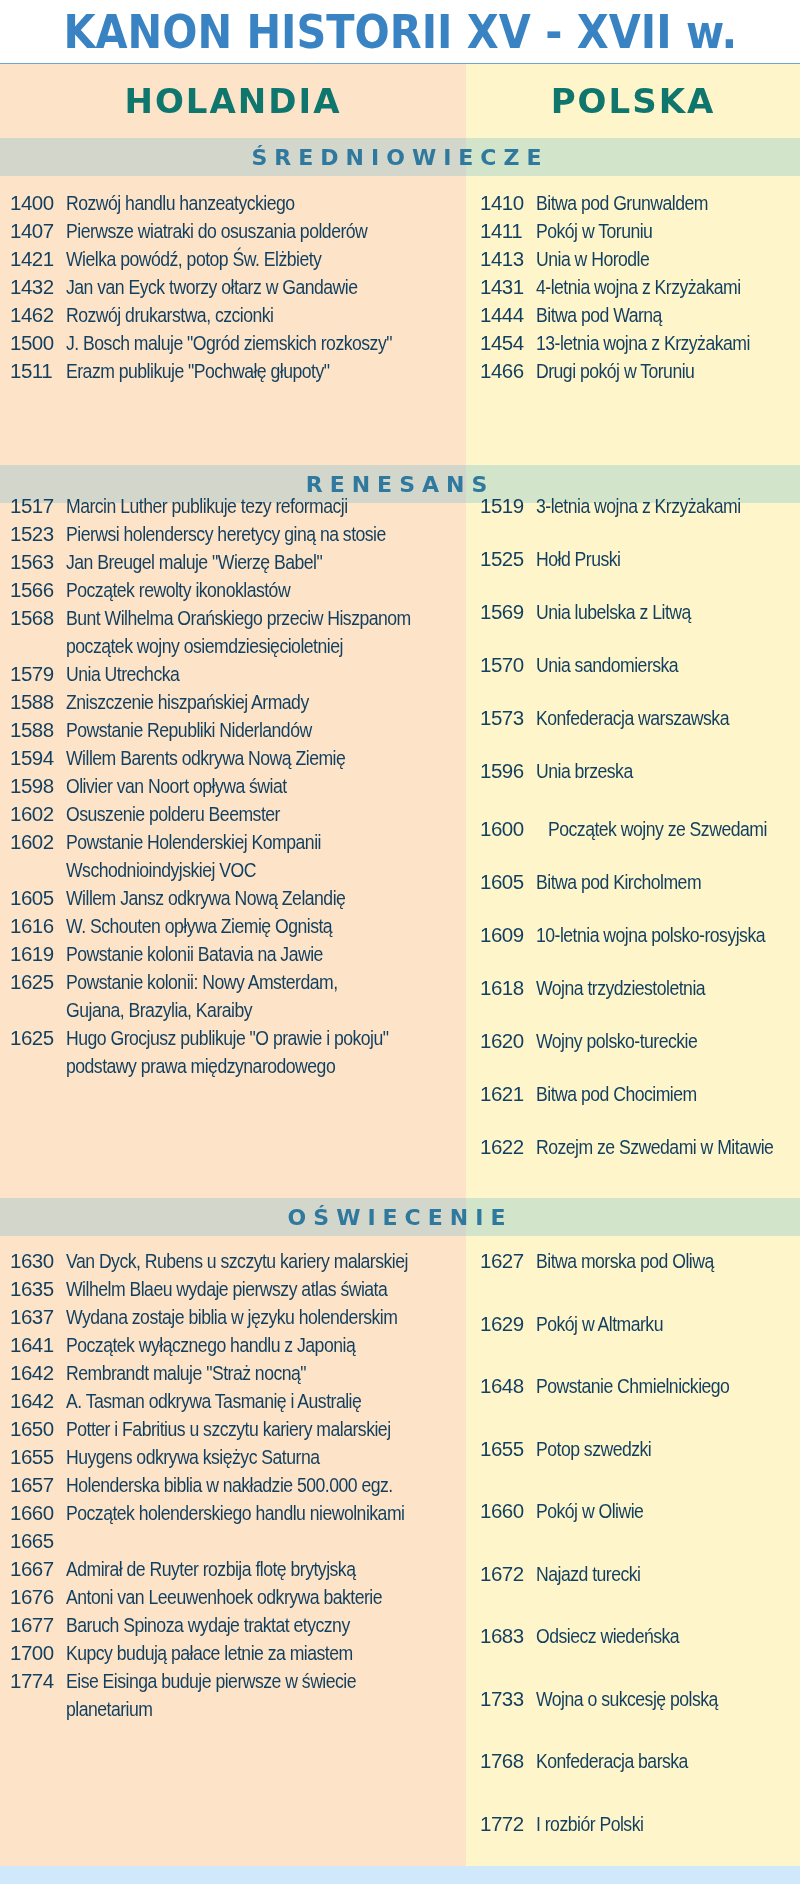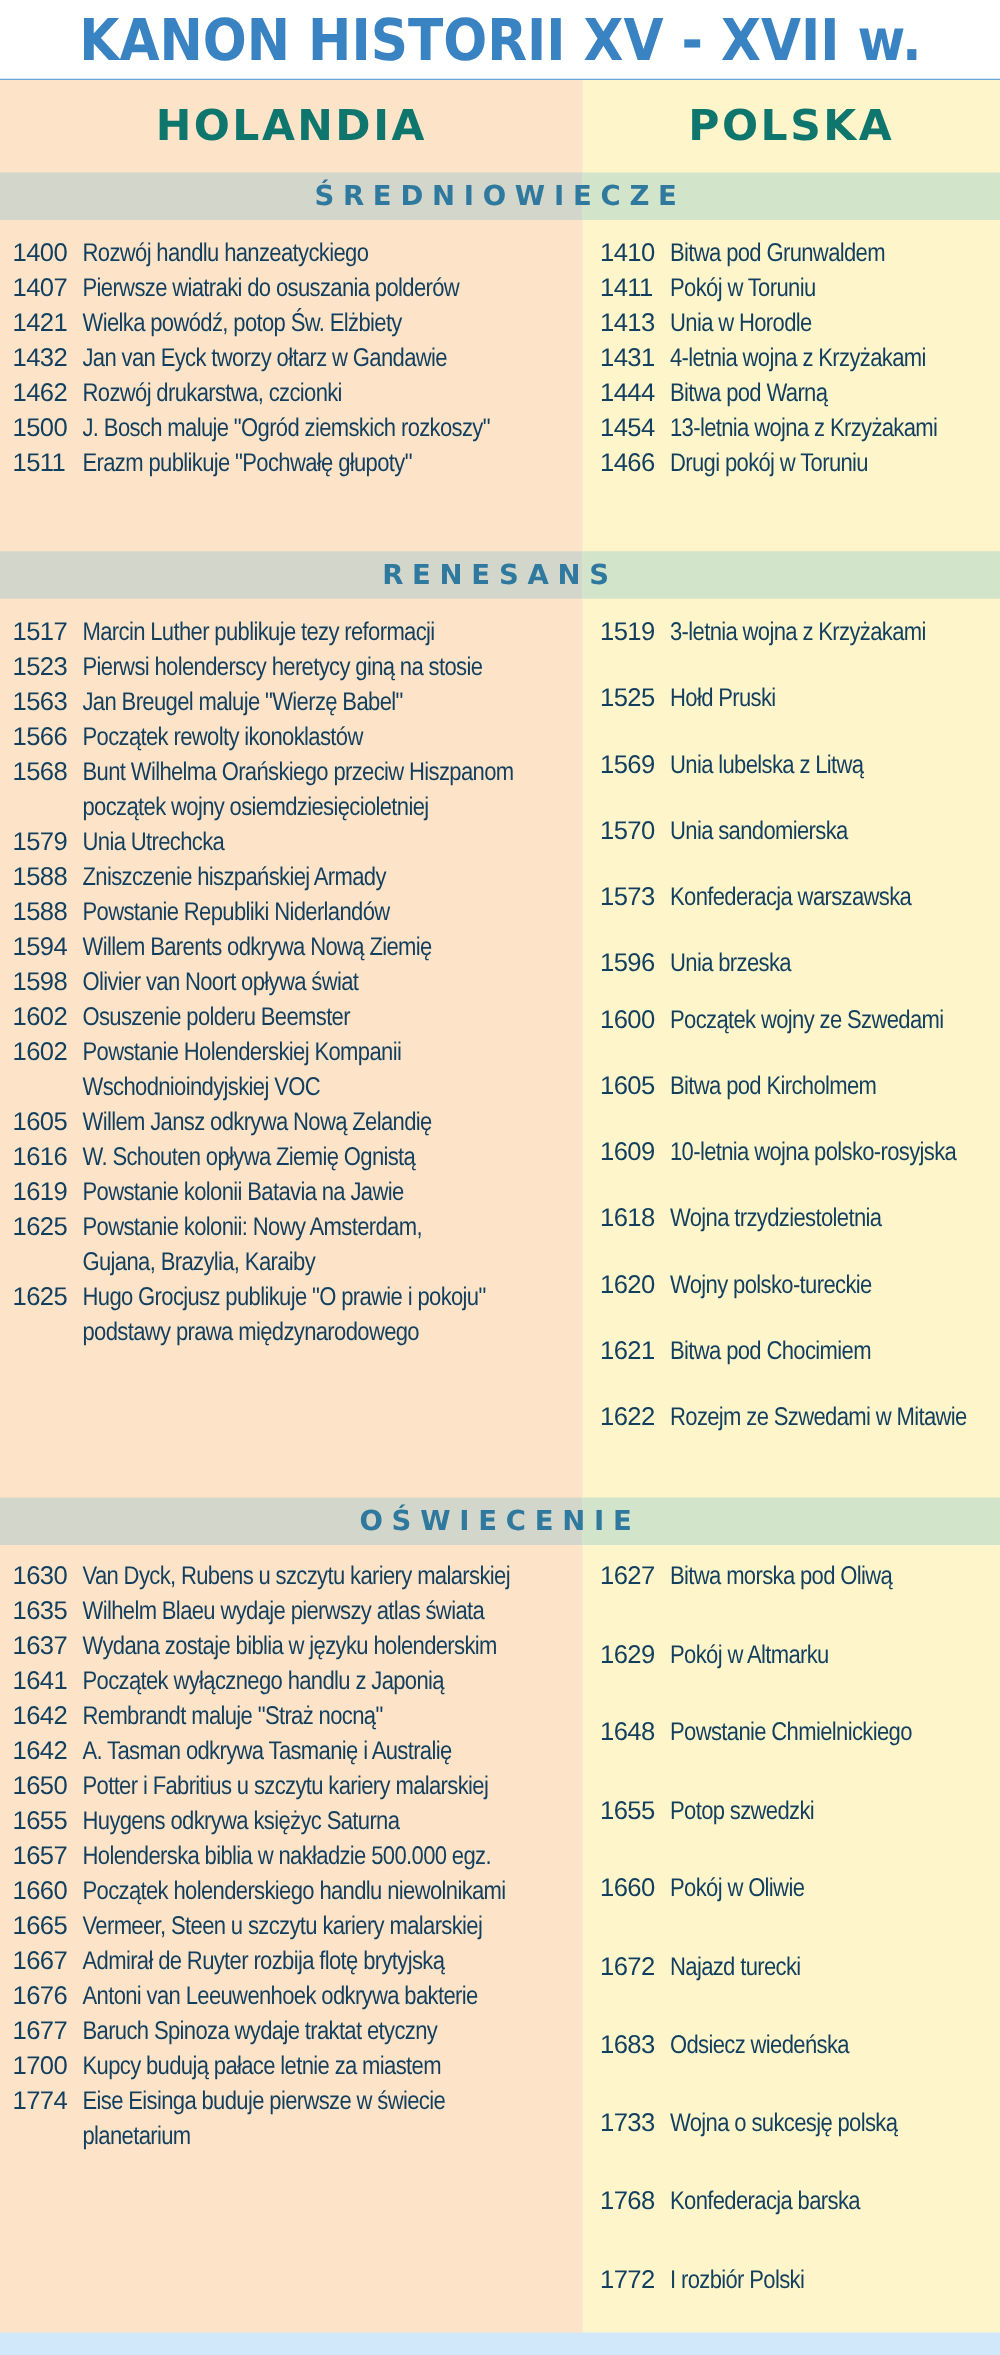--- a/index.html
+++ b/index.html
@@ -177,21 +177,21 @@
     <div class="row">
       <span class="year">1454</span>
       <span class="text"><span class="cond">13-letnia wojna z Krzyżakami</span></span>
     </div>
     <div class="row">
       <span class="year">1466</span>
       <span class="text"><span class="cond">Drugi pokój w Toruniu</span></span>
     </div>
   </div>
 
-<div class="section-band" style="top:441px">
+<div class="section-band" style="top:465px">
   <div class="band-left"></div>
   <div class="band-right"></div>
   <span class="band-label">RENESANS</span>
 </div>
 <div class="list left-list" style="top:492px">
     <div class="row">
       <span class="year">1517</span>
       <span class="text">
         <span class="wrapline"><span class="cond">Marcin Luther publikuje tezy reformacji</span></span>
       </span>
@@ -315,21 +315,21 @@
       <span class="text"><span class="cond">Unia sandomierska</span></span>
     </div>
     <div class="row" style="margin-top: 25px;">
       <span class="year">1573</span>
       <span class="text"><span class="cond">Konfederacja warszawska</span></span>
     </div>
     <div class="row" style="margin-top: 25px;">
       <span class="year">1596</span>
       <span class="text"><span class="cond">Unia brzeska</span></span>
     </div>
-    <div class="row" style="margin-top: 17px;">
+    <div class="row" style="margin-top: 30px; gap: 12px;">
       <span class="year">1600</span>
       <span class="text"><span class="cond">Początek wojny ze Szwedami</span></span>
     </div>
     <div class="row" style="margin-top: 25px;">
       <span class="year">1605</span>
       <span class="text"><span class="cond">Bitwa pod Kircholmem</span></span>
     </div>
     <div class="row" style="margin-top: 25px;">
       <span class="year">1609</span>
       <span class="text"><span class="cond">10-letnia wojna polsko-rosyjska</span></span>
@@ -413,23 +413,20 @@
       </span>
     </div>
     <div class="row">
       <span class="year">1660</span>
       <span class="text">
         <span class="wrapline"><span class="cond">Początek holenderskiego handlu niewolnikami</span></span>
       </span>
     </div>
     <div class="row">
       <span class="year">1665</span>
-      <span class="text">
-        <span class="wrapline"><span class="cond">Vermeer, Steen u szczytu kariery malarskiej</span></span>
-      </span>
     </div>
     <div class="row">
       <span class="year">1667</span>
       <span class="text">
         <span class="wrapline"><span class="cond">Admirał de Ruyter rozbija flotę brytyjską</span></span>
       </span>
     </div>
     <div class="row">
       <span class="year">1676</span>
       <span class="text">

